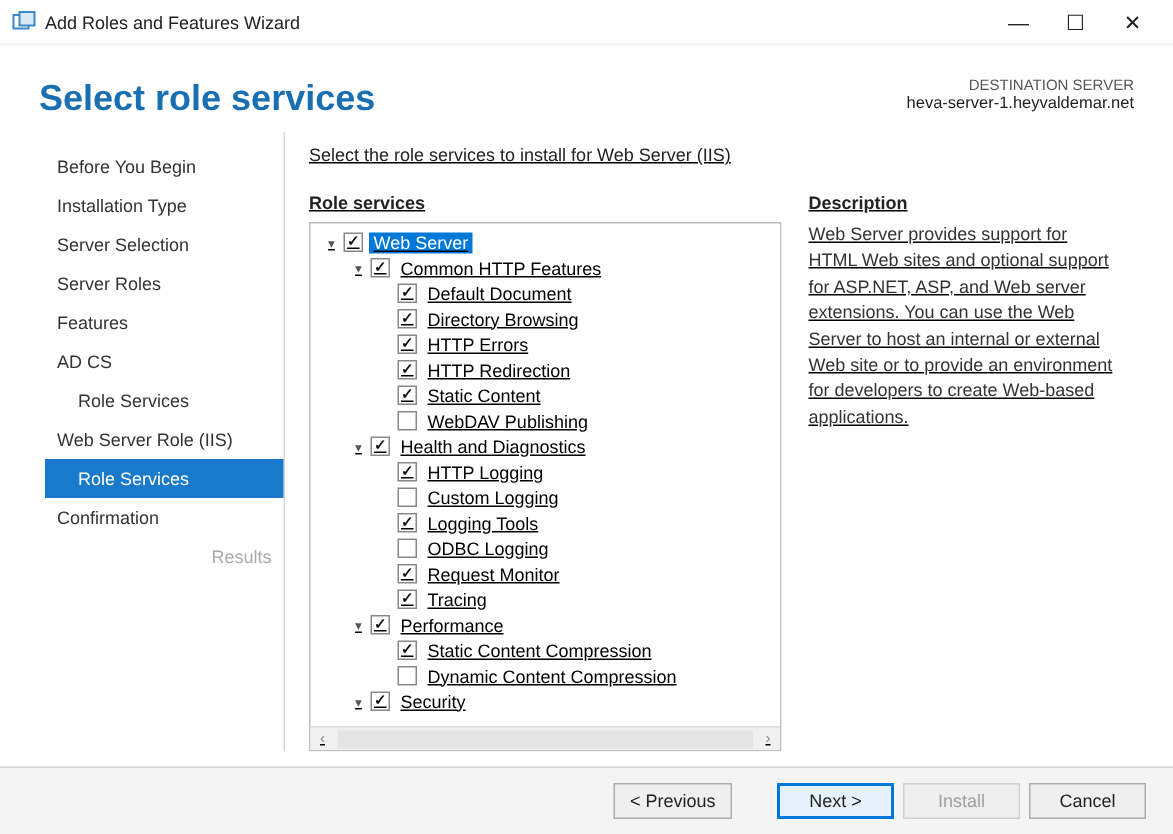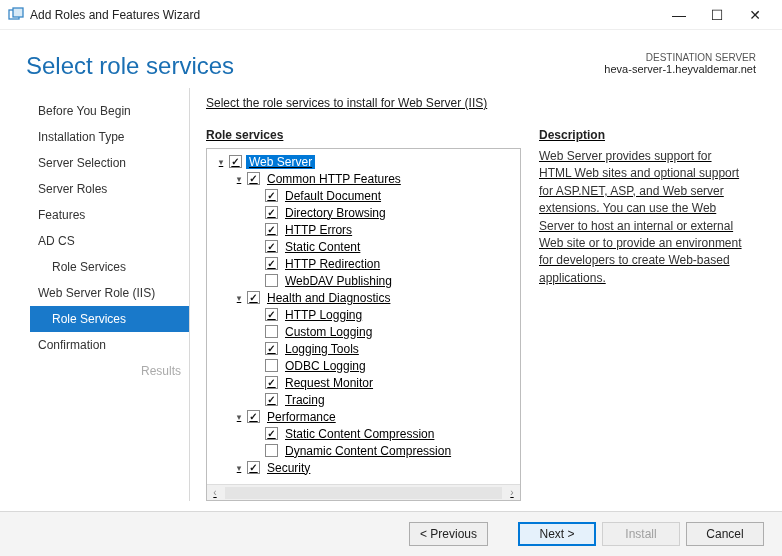--- a/index.html
+++ b/index.html
@@ -3,21 +3,21 @@
 <meta charset="utf-8">
 <style>
 * { box-sizing: border-box; margin: 0; padding: 0; }
 body { font-family: "Segoe UI", Tahoma, sans-serif; font-size: 12px; background: #fff; width: 782px; height: 556px; overflow: hidden; display: flex; flex-direction: column; }
 .titlebar { height: 30px; display: flex; align-items: center; padding: 0 8px; border-bottom: 1px solid #eee; }
 .titlebar .icon { width: 16px; height: 16px; margin-right: 6px; }
 .titlebar .title { flex: 1; font-size: 12px; color: #222; }
 .winbtns { display: flex; gap: 0; }
 .winbtns div { width: 38px; height: 30px; display: flex; align-items: center; justify-content: center; color: #222; font-size: 14px; }
 .header-area { display: flex; padding: 22px 26px 8px 26px; align-items: flex-start; }
-.page-title { font-size: 24px; font-weight: 400; color: #1a6fb3; flex: 1; }
+.page-title { font-size: 24px; font-weight: 700; color: #1a6fb3; flex: 1; }
 .dest { text-align: right; font-size: 10px; color: #444; }
 .dest .label { font-size: 10px; color: #555; }
 .dest .srv { font-size: 11px; color: #222; }
 .columns { flex: 1; display: flex; padding: 0 22px 10px 0; overflow: hidden; }
 .sidebar { width: 190px; padding: 10px 0 0 30px; border-right: 1px solid #d8d8d8; }
 .sidebar .step { padding: 6px 8px; font-size: 12px; color: #333; cursor: default; white-space: nowrap; }
 .sidebar .step.active { background: #1979ca; color: #fff; }
 .sidebar .step.disabled { color: #aaa; text-align: right; }
 .sidebar .step.sub { padding-left: 22px; }
 .mainpane { flex: 1; padding: 8px 16px 0 16px; display: flex; flex-direction: column; overflow: hidden; text-decoration: underline; }
@@ -114,26 +114,26 @@
                 <span class="label">Directory Browsing</span>
               </div>
               <div class="tree-node" style="padding-left: 42px;">
                 <span class="exp"></span>
                 <span class="cb checked"></span>
                 <span class="label">HTTP Errors</span>
               </div>
               <div class="tree-node" style="padding-left: 42px;">
                 <span class="exp"></span>
                 <span class="cb checked"></span>
+                <span class="label">HTTP Redirection</span>
+              </div>
+              <div class="tree-node" style="padding-left: 42px;">
+                <span class="exp"></span>
+                <span class="cb checked"></span>
                 <span class="label">Static Content</span>
-              </div>
-              <div class="tree-node" style="padding-left: 42px;">
-                <span class="exp"></span>
-                <span class="cb checked"></span>
-                <span class="label">HTTP Redirection</span>
               </div>
               <div class="tree-node" style="padding-left: 42px;">
                 <span class="exp"></span>
                 <span class="cb"></span>
                 <span class="label">WebDAV Publishing</span>
               </div>
               <div class="tree-node" style="padding-left: 24px;">
                 <span class="exp">▾</span>
                 <span class="cb checked"></span>
                 <span class="label">Health and Diagnostics</span>

